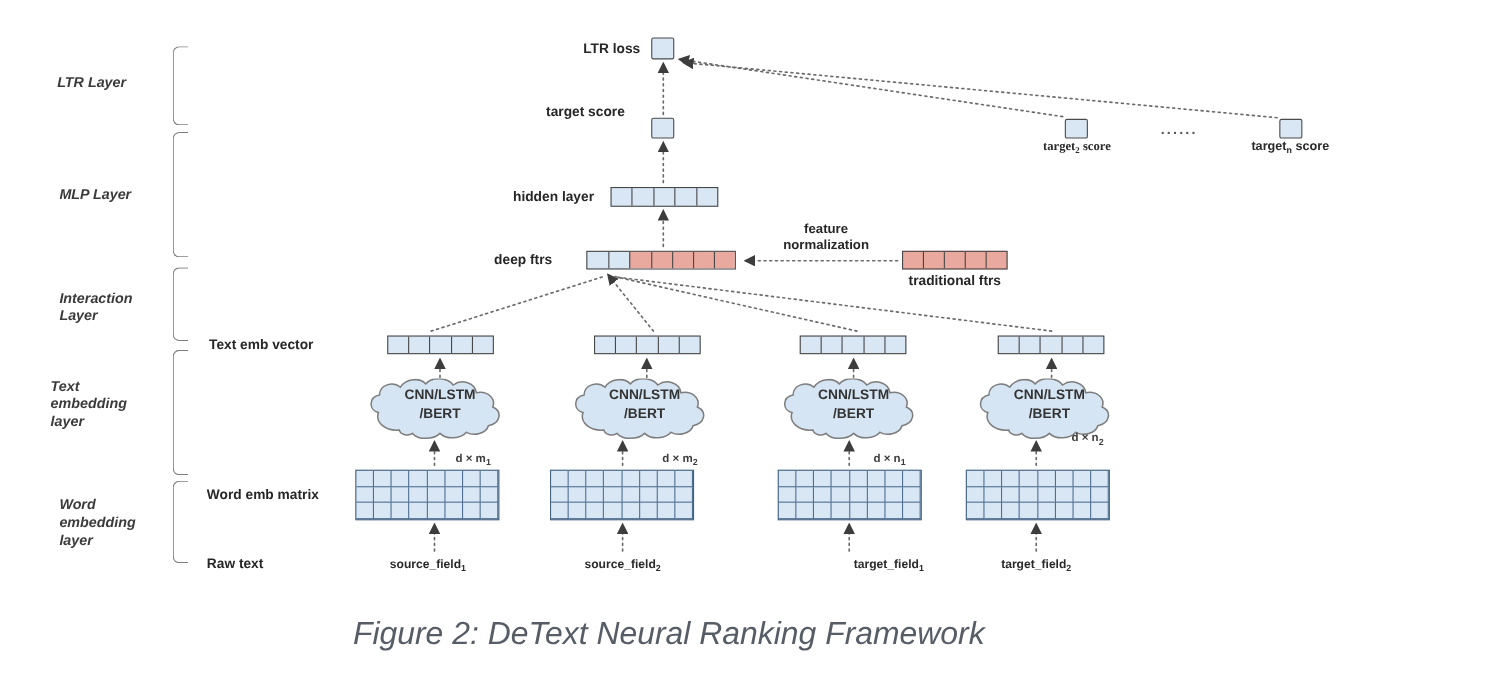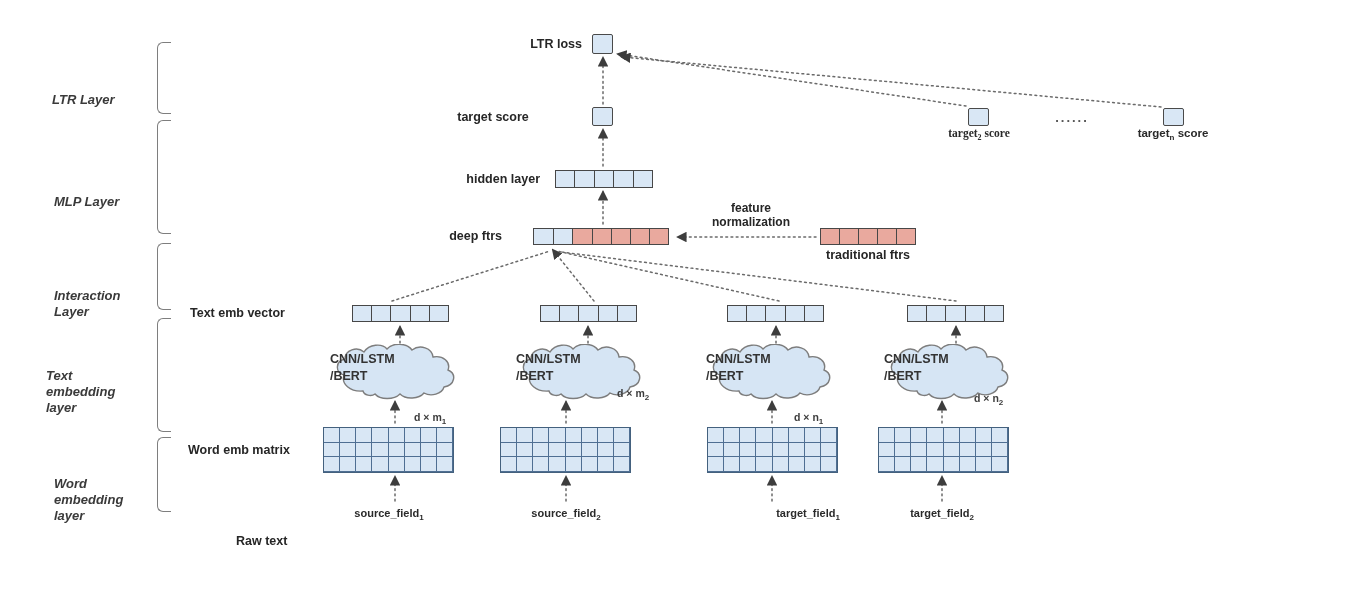--- a/index.html
+++ b/index.html
@@ -13,21 +13,21 @@
   
   .bracket{
     position:absolute;left:157px;width:13px;z-index:2;
     border:1.6px solid #7e7e7e;border-right:none;
     border-radius:6px 0 0 6px;
   }
 
   
   .lyr{
     position:absolute;z-index:3;font-style:italic;font-weight:600;font-size:13px;
-    line-height:1.22;color:#3a3a3a;white-space:pre-line;margin-top:25px;
+    line-height:1.22;color:#3a3a3a;white-space:pre-line;
   }
   .lbl{position:absolute;z-index:3;font-size:12.5px;font-weight:600;color:#262626;line-height:1.15;}
   .r{text-align:right;}
   .c{text-align:center;}
   .pre{white-space:pre-line;text-align:center;}
   sub{font-size:8px;}
 
   
   .sbox{
     position:absolute;z-index:2;background:var(--cell-blue,#d9e7f5);
@@ -46,21 +46,21 @@
     position:absolute;z-index:2;display:grid;grid-template-columns:repeat(8,1fr);
     grid-template-rows:repeat(3,1fr);box-sizing:border-box;
     background:var(--cell-blue,#d9e7f5);border:1.2px solid #44617e;
   }
   .matrix .cell{border-right:1px solid #4f6f93;border-bottom:1px solid #4f6f93;}
 
   
   .cloudwrap{position:absolute;z-index:2;width:140px;height:56px;}
   .cloudwrap svg{position:absolute;left:0;top:0;}
   .cloudtext{
-    position:absolute;left:0;top:7px;width:100%;text-align:left;z-index:3;
+    position:absolute;left:0;top:7px;width:100%;text-align:center;z-index:3;
     font-size:12.5px;font-weight:700;color:#333;line-height:1.35;white-space:pre-line;
   }
 
   .dots{position:absolute;z-index:3;font-size:13px;font-weight:700;letter-spacing:2px;color:#555;}
   .dim{position:absolute;z-index:3;font-size:10.5px;font-weight:600;color:#3c3c3c;}
   .fld{position:absolute;z-index:3;font-size:11px;font-weight:600;color:#2a2a2a;text-align:center;width:120px;}
   .score{position:absolute;z-index:3;font-size:11.5px;font-weight:600;color:#2a2a2a;text-align:center;width:122px;}
 
   .caption{
     position:absolute;left:278px;top:560px;width:660px;z-index:3;text-align:center;
@@ -113,29 +113,29 @@
   <div class="lyr" style="left:54px;top:263px;">Interaction
 Layer</div>
   <div class="lyr" style="left:46px;top:343px;">Text
 embedding
 layer</div>
   <div class="lyr" style="left:54px;top:451px;">Word
 embedding
 layer</div>
 
   <div class="lbl r" style="left:432px;top:37px;width:150px;">LTR loss</div>
-  <div class="lbl r" style="left:418px;top:110px;width:150px;text-align:center;">target score</div>
+  <div class="lbl r" style="left:418px;top:94px;width:150px;">target score</div>
   <div class="lbl r" style="left:390px;top:172px;width:150px;">hidden layer</div>
   <div class="lbl r" style="left:352px;top:229px;width:150px;">deep ftrs</div>
   <div class="lbl pre c" style="left:690px;top:202px;width:122px;font-size:12px;">feature
 normalization</div>
   <div class="lbl c" style="left:806px;top:248px;width:124px;">traditional ftrs</div>
   <div class="lbl" style="left:190px;top:306px;">Text emb vector</div>
   <div class="lbl" style="left:188px;top:443px;">Word emb matrix</div>
-  <div class="lbl" style="left:188px;top:534px;margin-left:48px;">Raw text</div>
+  <div class="lbl" style="left:188px;top:505px;">Raw text</div>
   <div class="dots c" style="left:1048px;top:110px;width:48px;">......</div>
 
   <div class="sbox" style="left:592px;top:34px;width:21px;height:20px;"></div>
   <div class="sbox" style="left:592px;top:107px;width:21px;height:19px;"></div>
   <div class="sbox" style="left:968px;top:108px;width:21px;height:18px;"></div>
   <div class="sbox" style="left:1163px;top:108px;width:21px;height:18px;"></div>
   <div class="score" style="left:918px;top:127px;font-family:Liberation Serif, serif;">
     <span>target</span><sub>2</sub><span> score</span>
   </div>
   <div class="score" style="left:1112px;top:127px;">
@@ -224,21 +224,21 @@
   </div>
   <div class="cloudwrap" style="left:884px;top:344px;">
     <svg width="140" height="56" viewBox="0 0 140 56">
         <path d="M33 47 C20 48 11 40 14 31 C5 29 5 17 15 15 C15 6 27 2 34 8 C39 0 52 -1 57 5 C63 -2 77 -1 82 6 C90 0 102 4 103 13 C113 11 121 18 118 26 C127 30 125 41 114 43 C112 50 101 53 94 49 C89 55 76 56 70 50 C64 56 50 56 45 50 C41 53 34 51 33 47 Z" fill="#d6e5f4" stroke="#7d7d7d" stroke-width="1.4"></path>
       </svg>
     <div class="cloudtext">CNN/LSTM
 /BERT</div>
   </div>
 
   <div class="dim" style="left:414px;top:411px;"><span>d × m</span><sub>1</sub></div>
-  <div class="dim" style="left:602px;top:387px;margin-left:15px;"><span>d × m</span><sub>2</sub></div>
+  <div class="dim" style="left:602px;top:411px;"><span>d × m</span><sub>2</sub></div>
   <div class="dim" style="left:794px;top:411px;"><span>d × n</span><sub>1</sub></div>
   <div class="dim" style="left:974px;top:392px;"><span>d × n</span><sub>2</sub></div>
 
   <div class="matrix" style="left:323px;top:427px;width:131px;height:46px;">
       <i class="cell"></i>
       <i class="cell"></i>
       <i class="cell"></i>
       <i class="cell"></i>
       <i class="cell"></i>
       <i class="cell"></i>
@@ -338,14 +338,15 @@
       <i class="cell"></i>
       <i class="cell"></i>
       <i class="cell"></i>
     </div>
 
   <div class="fld" style="left:329px;top:507px;"><span>source_field</span><sub>1</sub></div>
   <div class="fld" style="left:506px;top:507px;"><span>source_field</span><sub>2</sub></div>
   <div class="fld" style="left:748px;top:507px;"><span>target_field</span><sub>1</sub></div>
   <div class="fld" style="left:882px;top:507px;"><span>target_field</span><sub>2</sub></div>
 
+  <div class="caption">Figure 2: DeText Neural Ranking Framework</div>
 
 </div>
 
 </body></html>

